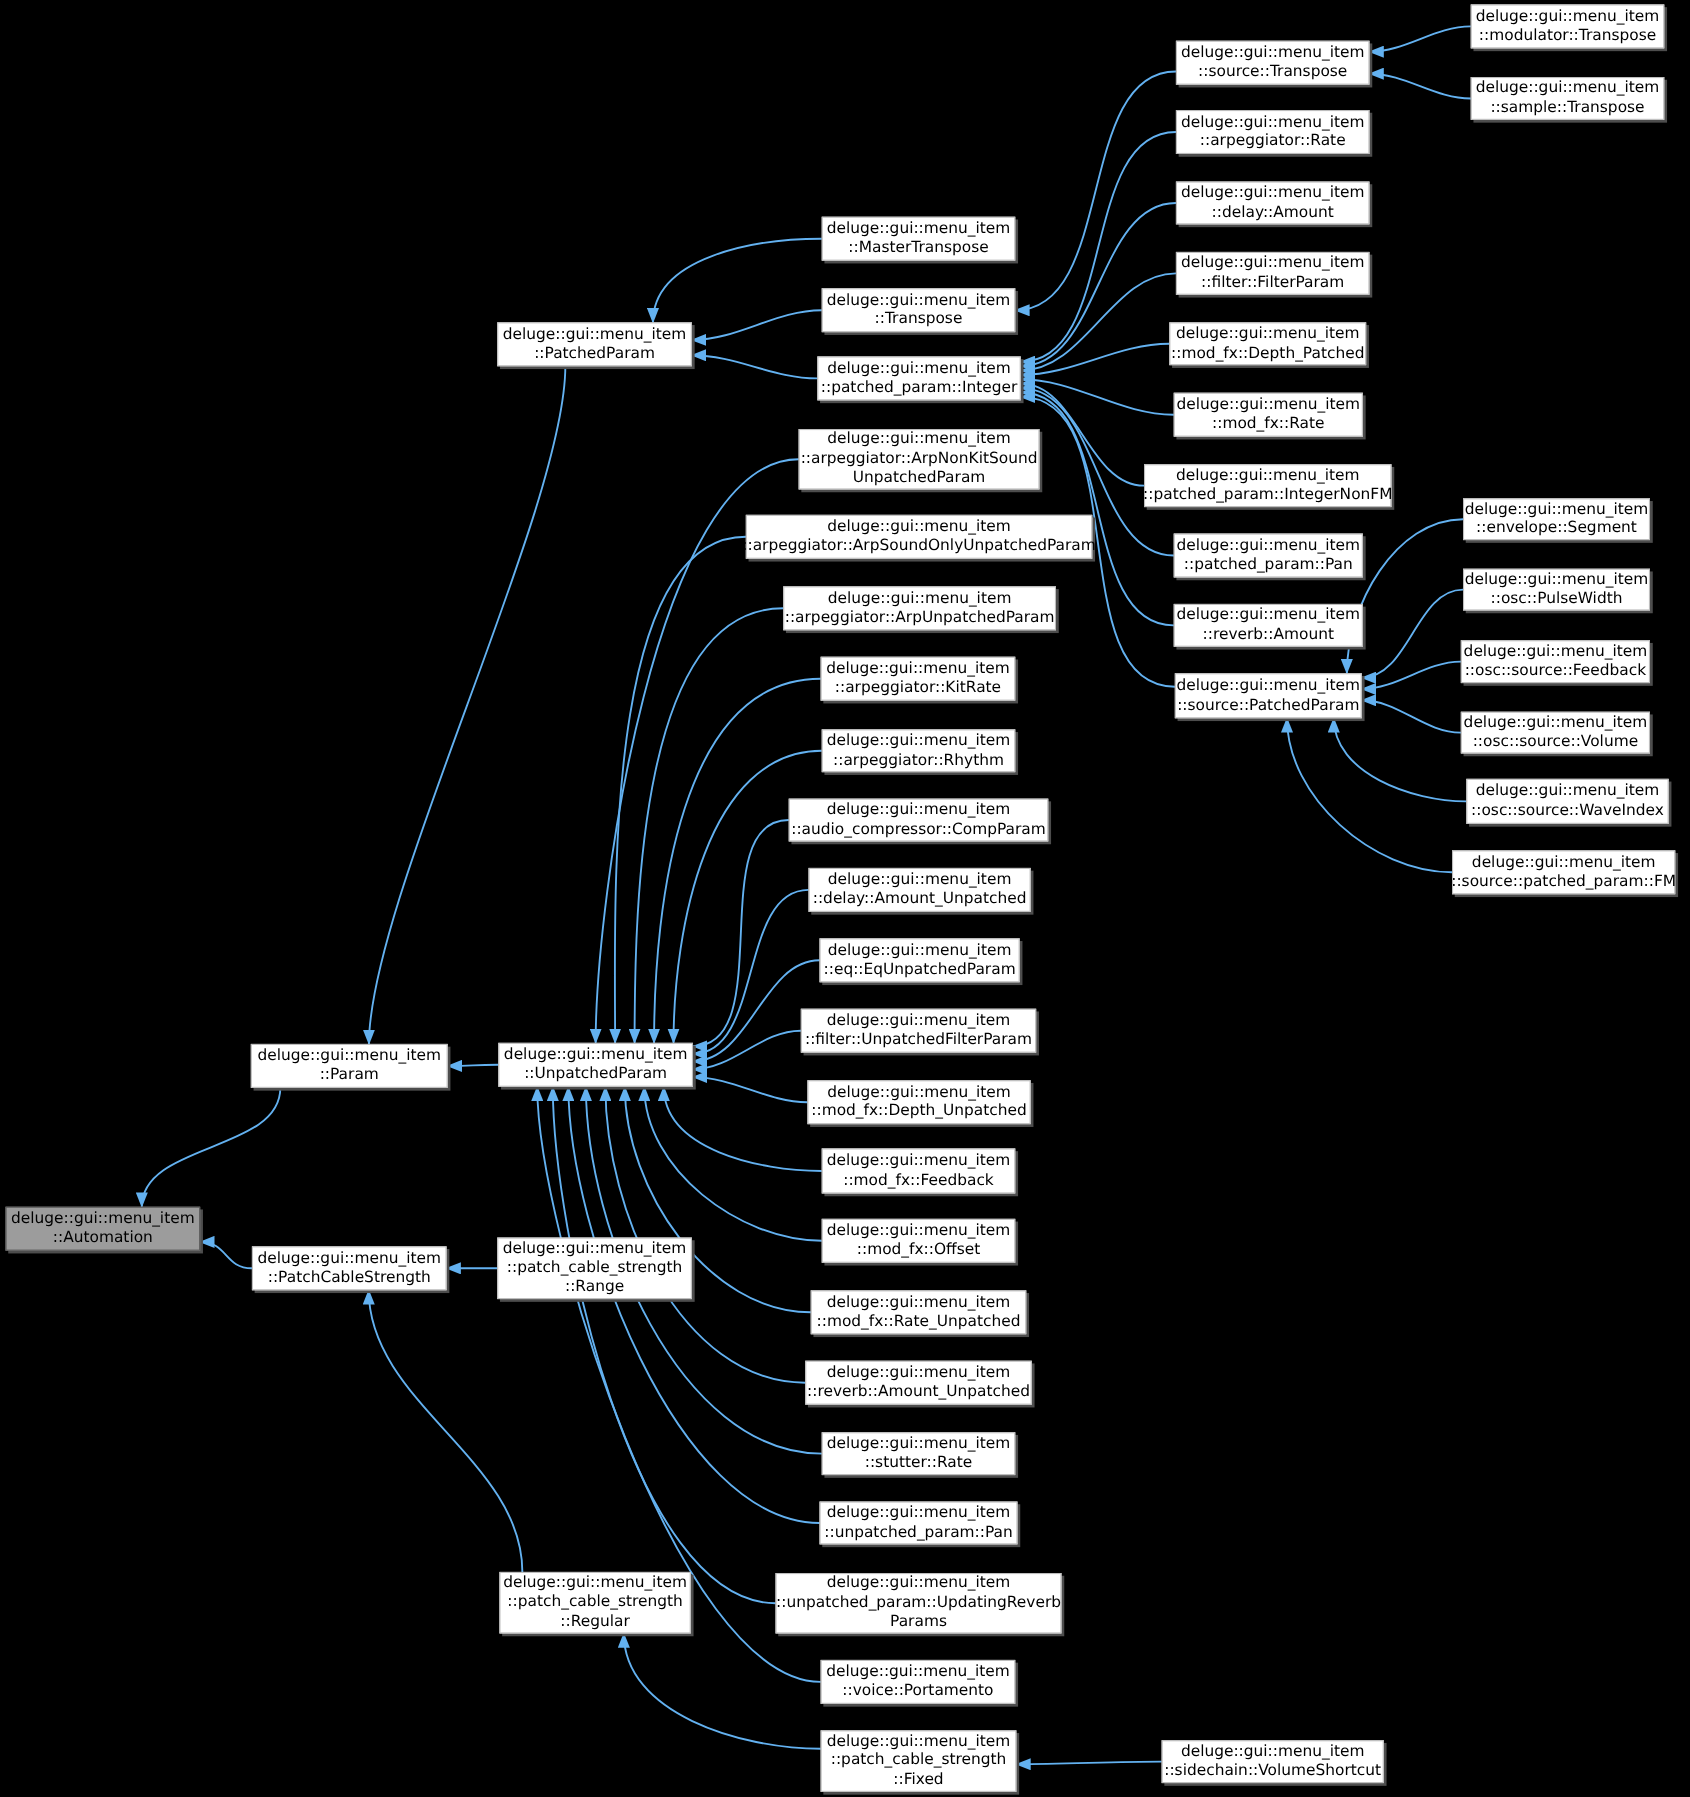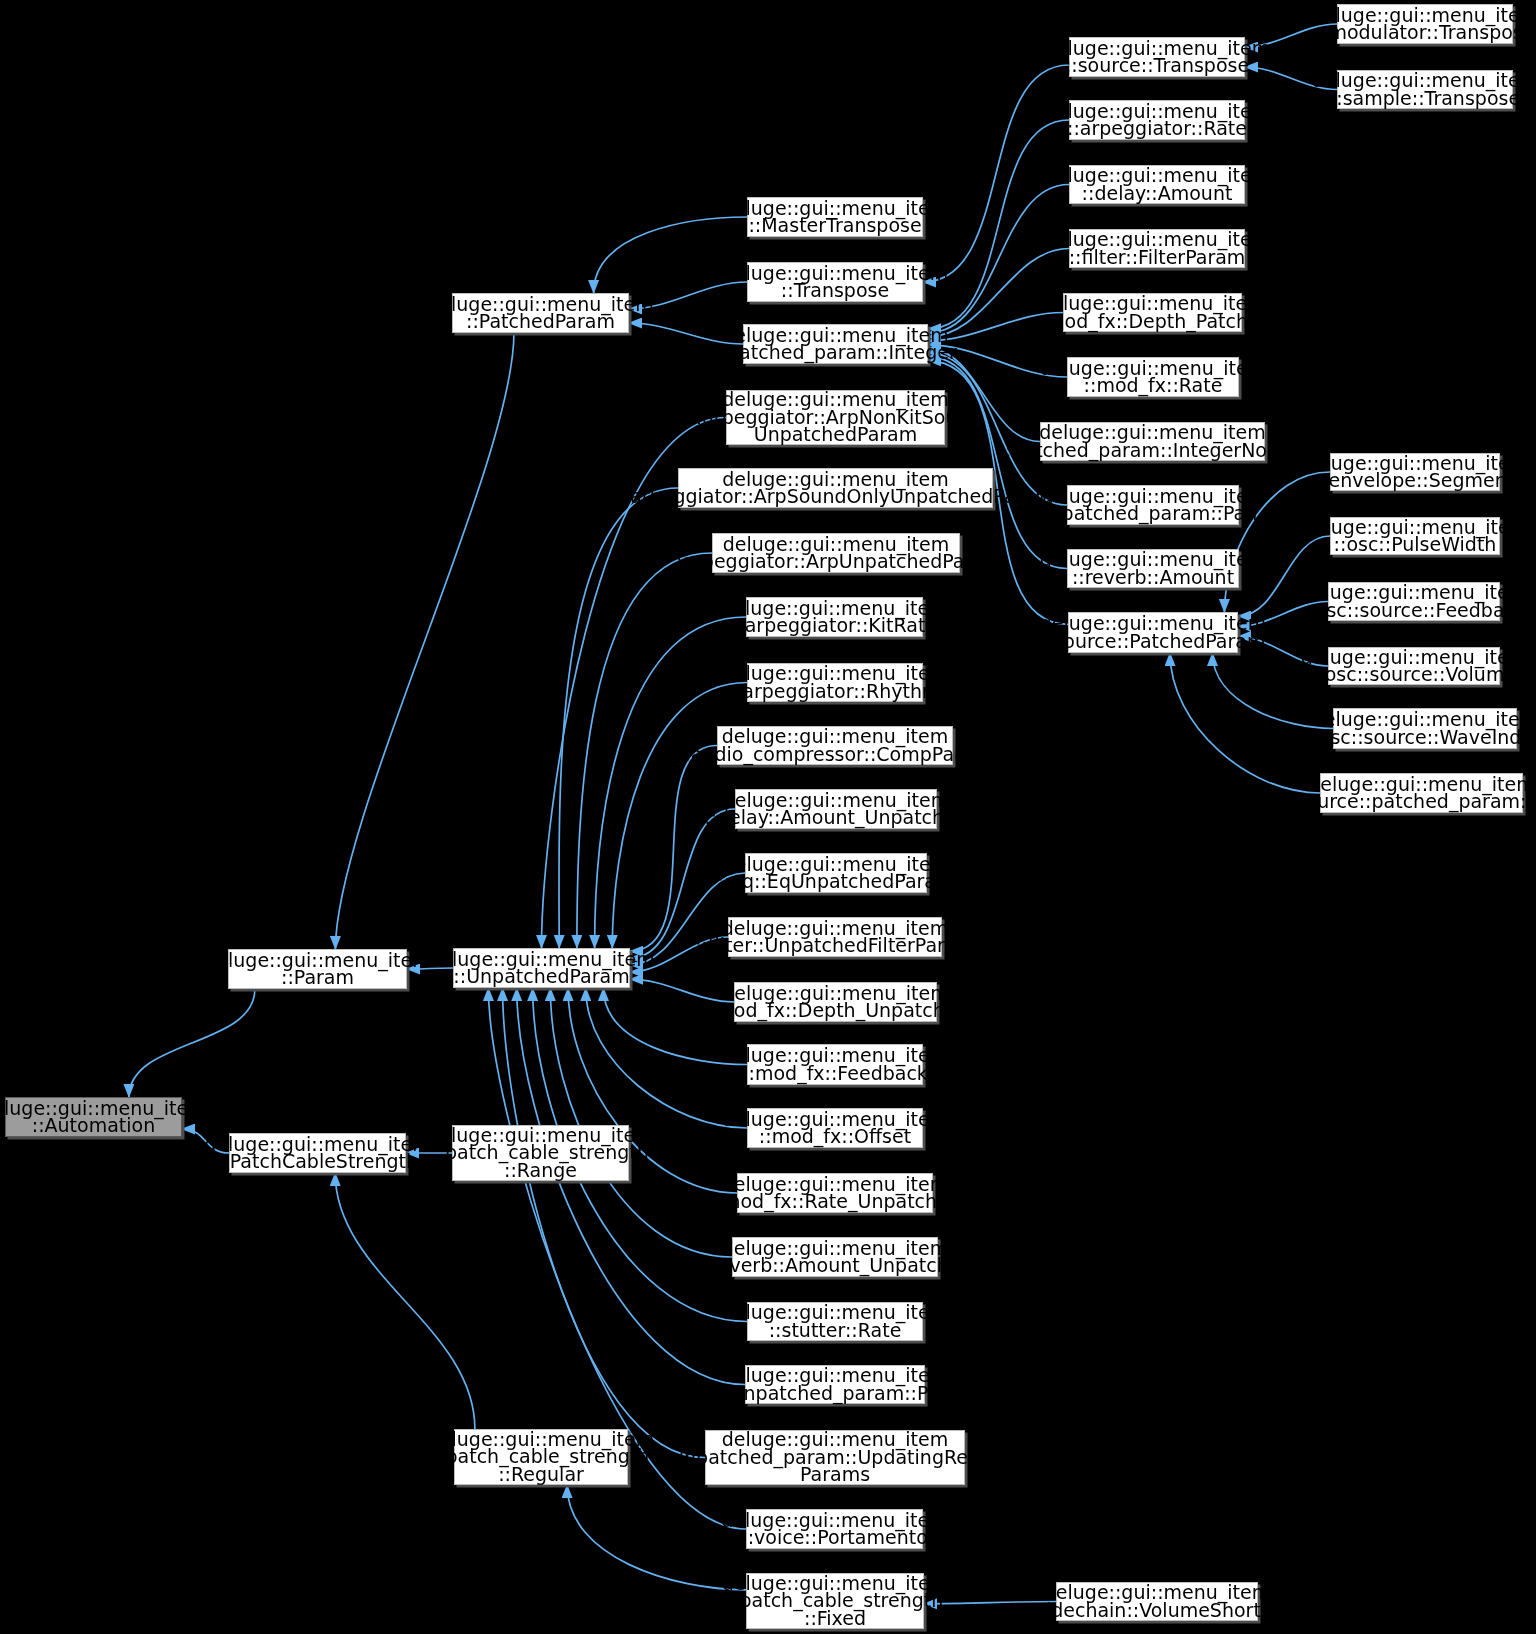--- a/index.html
+++ b/index.html
@@ -14,21 +14,21 @@
   #edge-layer { position: absolute; left: 0; top: 0; }
   .edge { fill: none; stroke-width: 1.7px; }
   .node {
     position: absolute;
     box-sizing: border-box;
     display: flex;
     align-items: center;
     justify-content: center;
     text-align: center;
     white-space: pre-line;
-    font-size: 19px;
+    font-size: 14px;
     line-height: 17.5px;
     color: #000000;
     background: #ffffff;
     border: 1px solid #bdbdbd;
     box-shadow: 2.5px 2.5px 0 #4d4d4d;
     cursor: pointer;
   }
   .node.highlight {
     background: #9c9c9c;
     border: 1.5px solid #5a5a5a;

